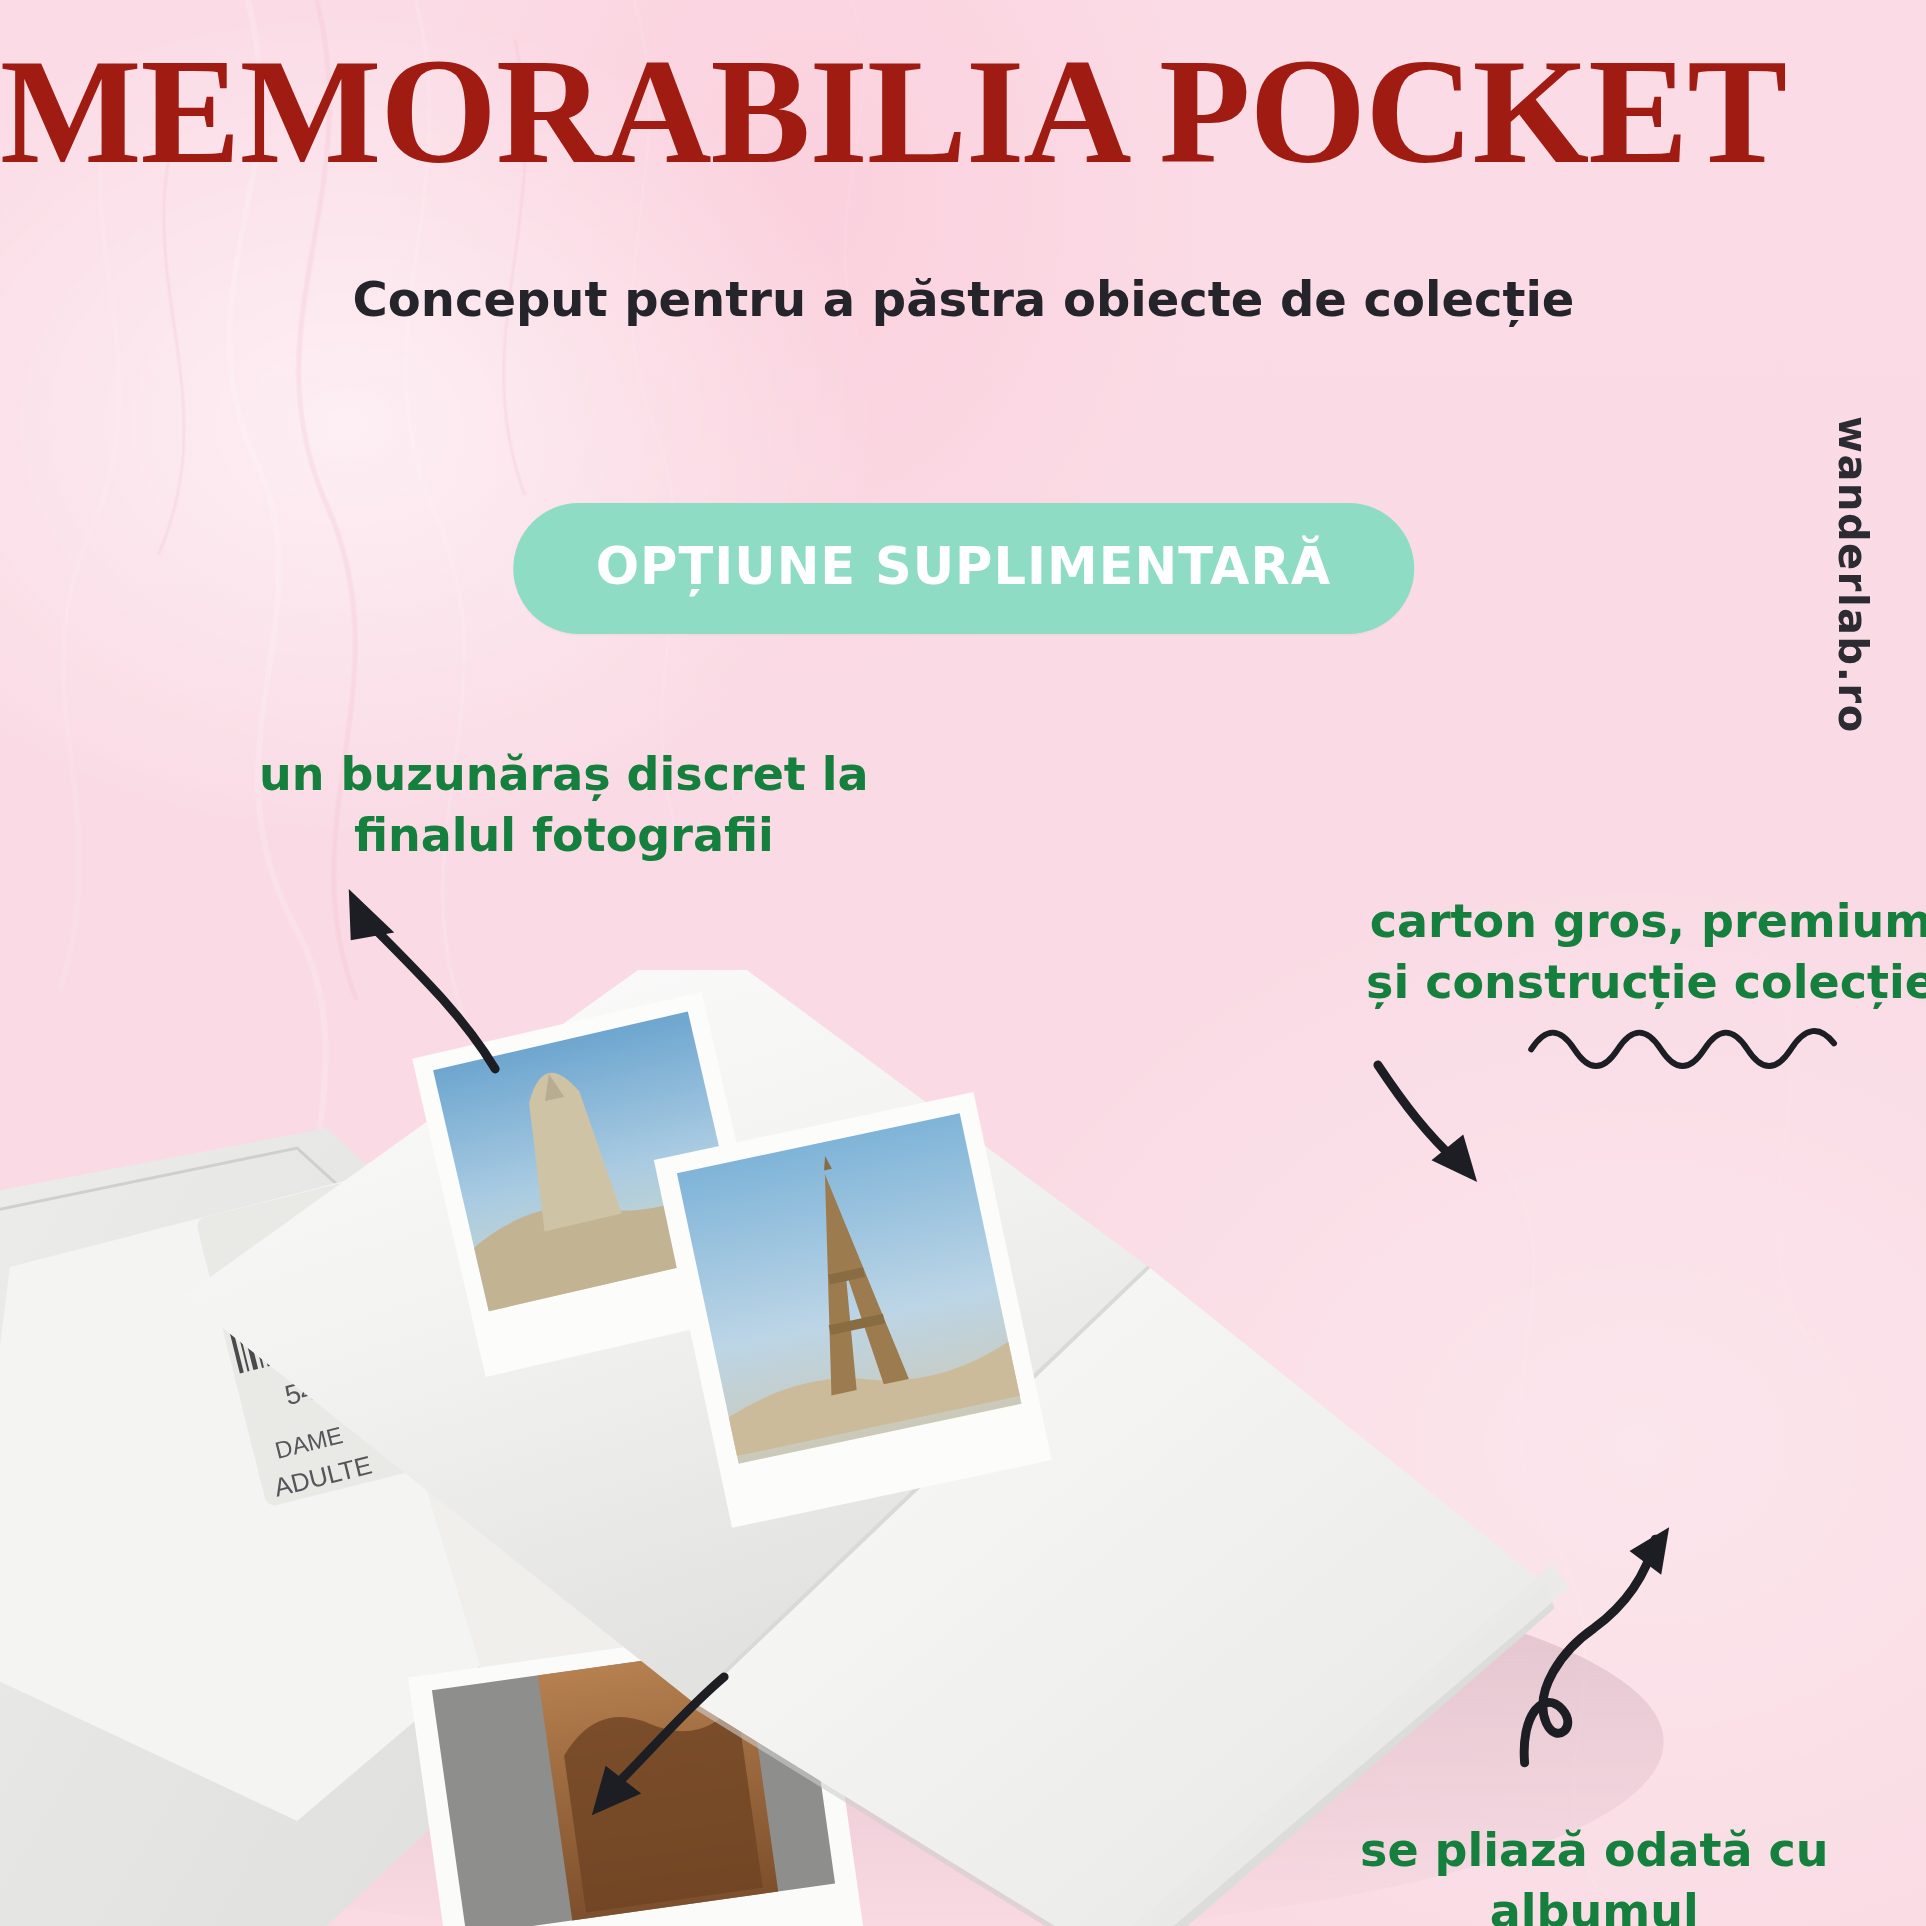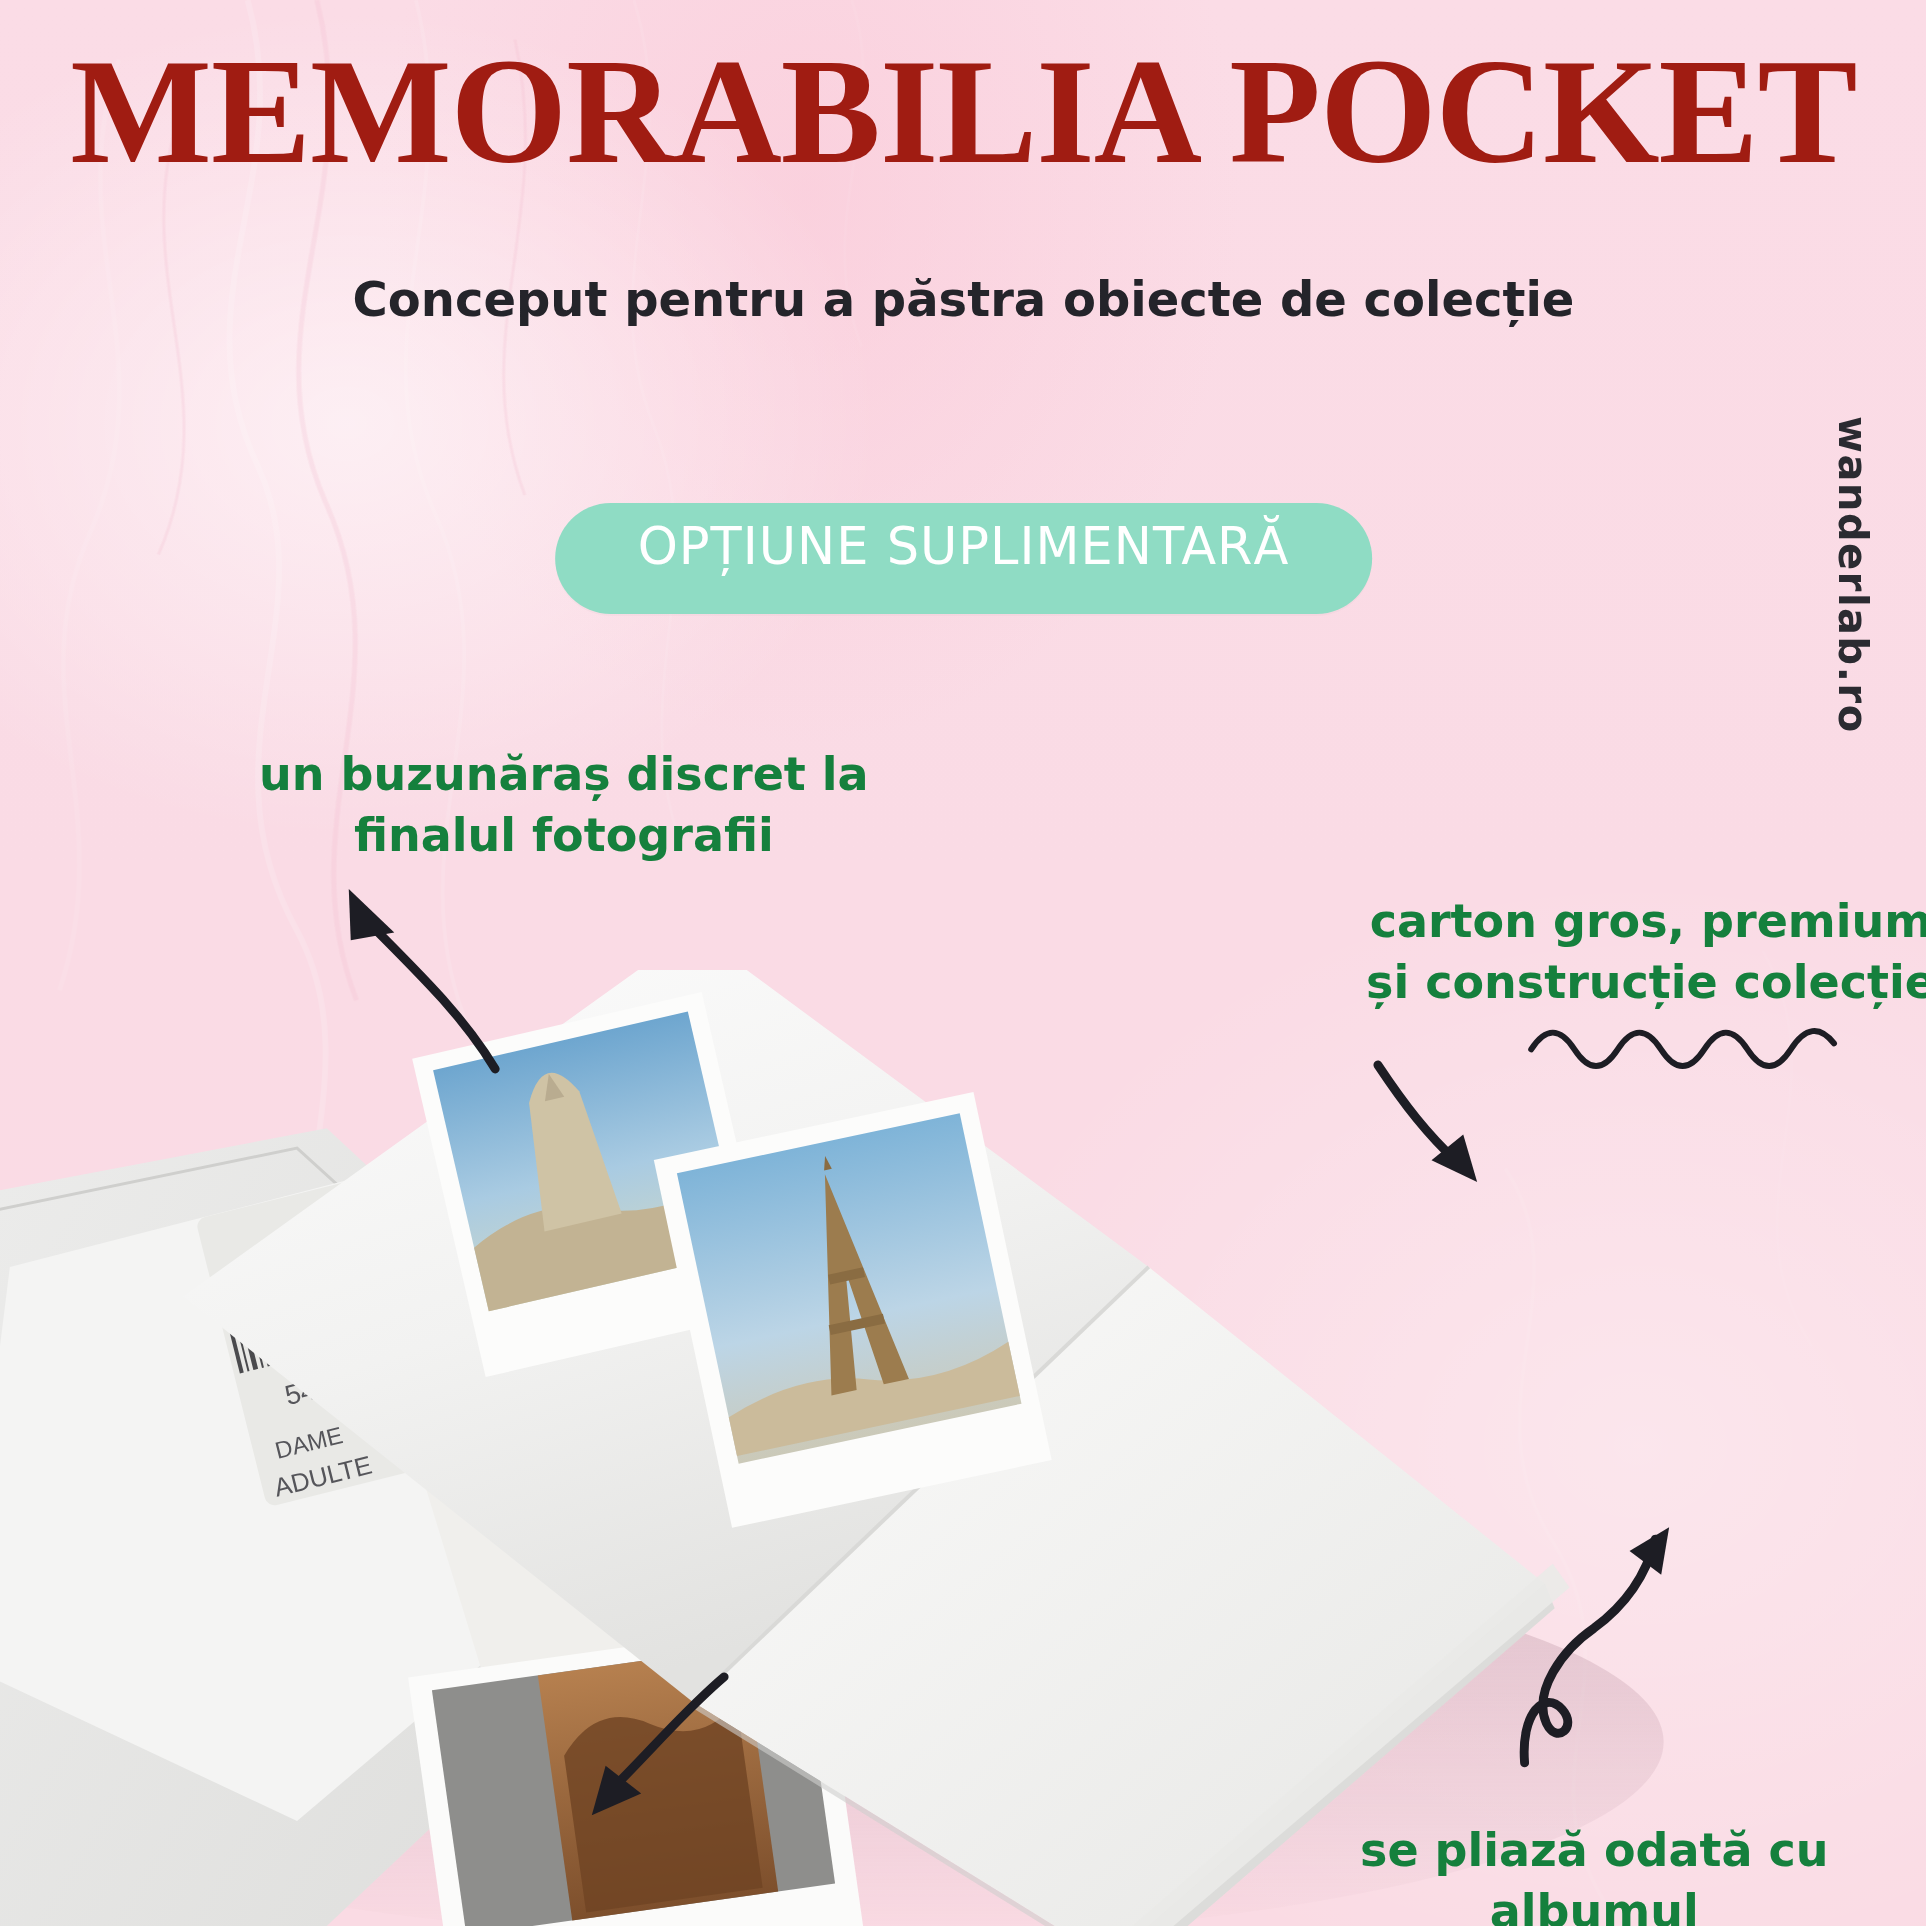--- a/index.html
+++ b/index.html
@@ -37,21 +37,20 @@
     inset: 0;
     opacity: 0.55;
   }
 
   
   .headline {
     position: absolute;
     top: 30px;
     left: 0;
     width: 1927px;
-    text-align: center;
     font-family: "Liberation Serif", serif;
     font-weight: 700;
     font-size: 150px;
     letter-spacing: -1px;
     color: #a01c12;
     line-height: 1.08;
     white-space: nowrap;
   }
 
   .subhead {
@@ -69,24 +68,24 @@
   .subhead div { white-space: nowrap; }
 
   
   .pill {
     position: absolute;
     top: 503px;
     left: 50%;
     transform: translateX(-50%);
     background: #8fdcc4;
     border-radius: 89px;
-    padding: 14px 83px 38px;
+    padding: 34px 83px 38px;
     color: #ffffff;
     font-family: "DejaVu Sans", sans-serif;
-    font-weight: 400;
+    font-weight: 700;
     font-size: 51px;
     letter-spacing: 1px;
     white-space: nowrap;
     box-shadow: 0 2px 0 rgba(0,0,0,0.02);
   }
   .vurl-wrap {
     position: absolute;
     right: 18px;
     top: 416px;
     width: 79px;

